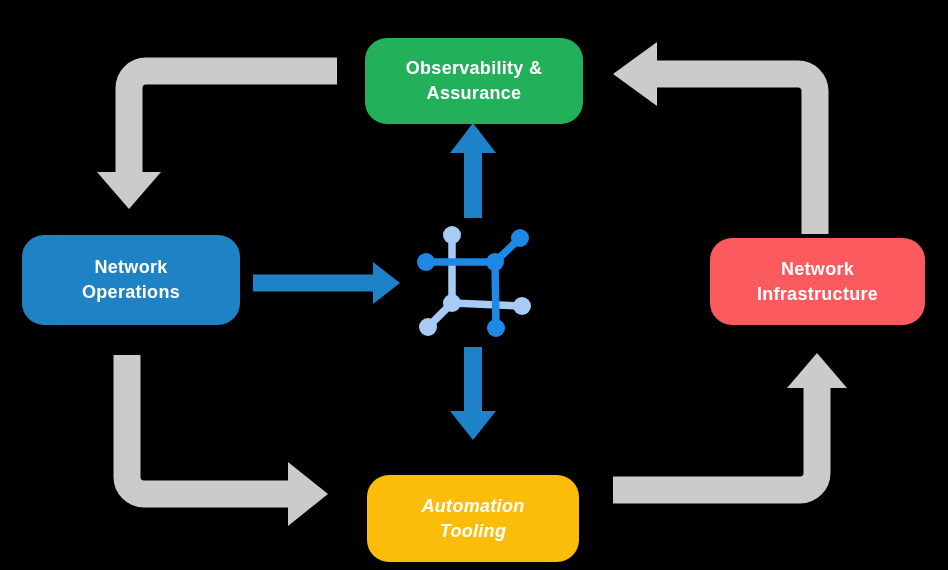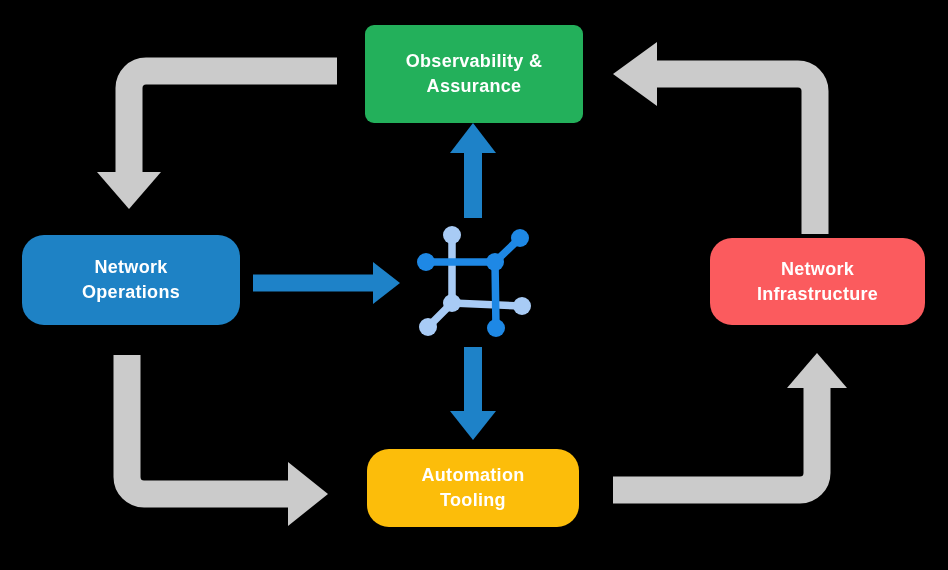--- a/index.html
+++ b/index.html
@@ -11,24 +11,24 @@
   }
   .node{
     position:absolute;
     display:flex;align-items:center;justify-content:center;
     border-radius:22px;
     color:#fff;
     font-size:18px;font-weight:600;letter-spacing:.3px;
     line-height:25px;text-align:center;
     white-space:pre-line;
   }
-  .node-observability{left:365px;top:25px;width:218px;height:98px;border-radius:9px;}
+  .node-observability{left:365px;top:38px;width:218px;height:86px;}
   .node-operations{left:22px;top:235px;width:218px;height:90px;}
   .node-infrastructure{left:710px;top:238px;width:215px;height:87px;}
-  .node-automation{left:367px;top:449px;width:212px;height:78px;}
+  .node-automation{left:367px;top:475px;width:212px;height:87px;font-style:italic;}
   svg.overlay{position:absolute;left:0;top:0;pointer-events:none;}
 </style>
 </head>
 <body>
 
 <div class="canvas" style="background-color: rgb(0, 0, 0);">
 
   <svg class="overlay" width="948" height="570" viewBox="0 0 948 570">
 
     <g>

